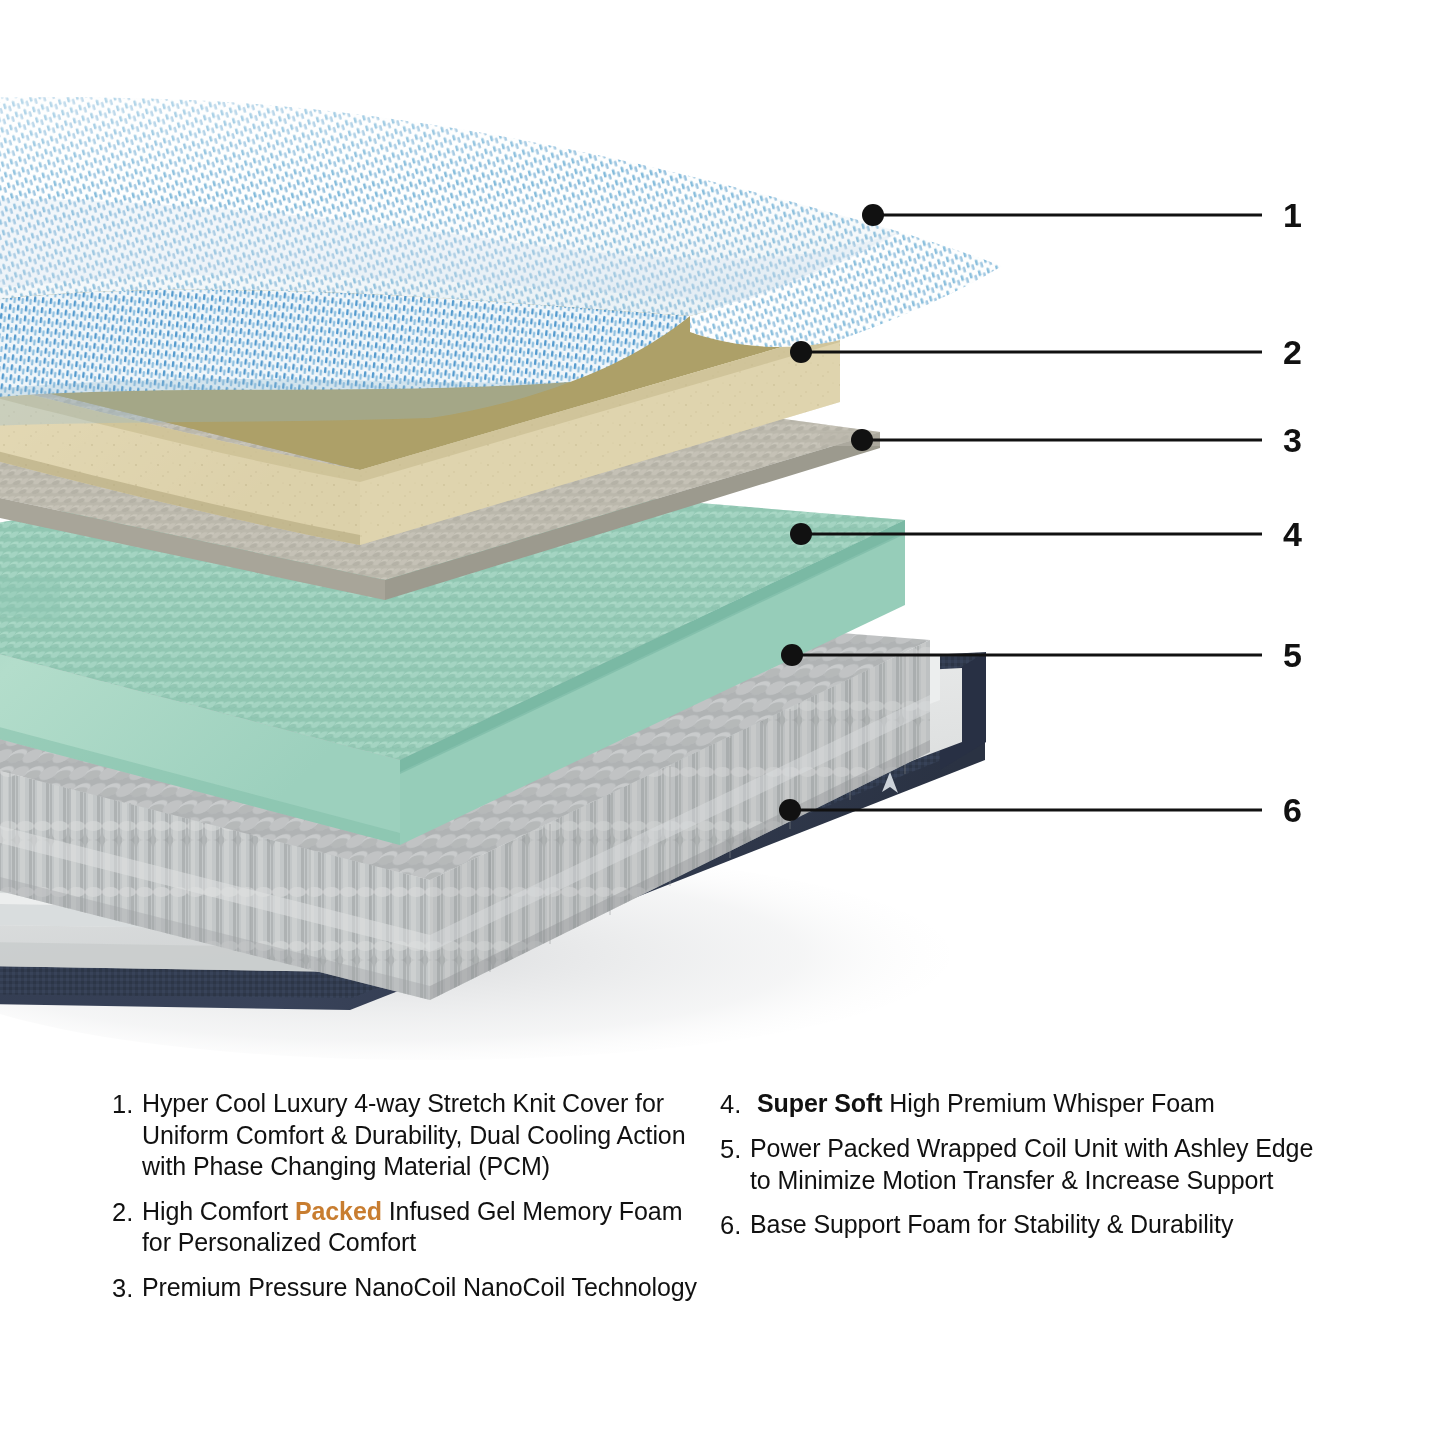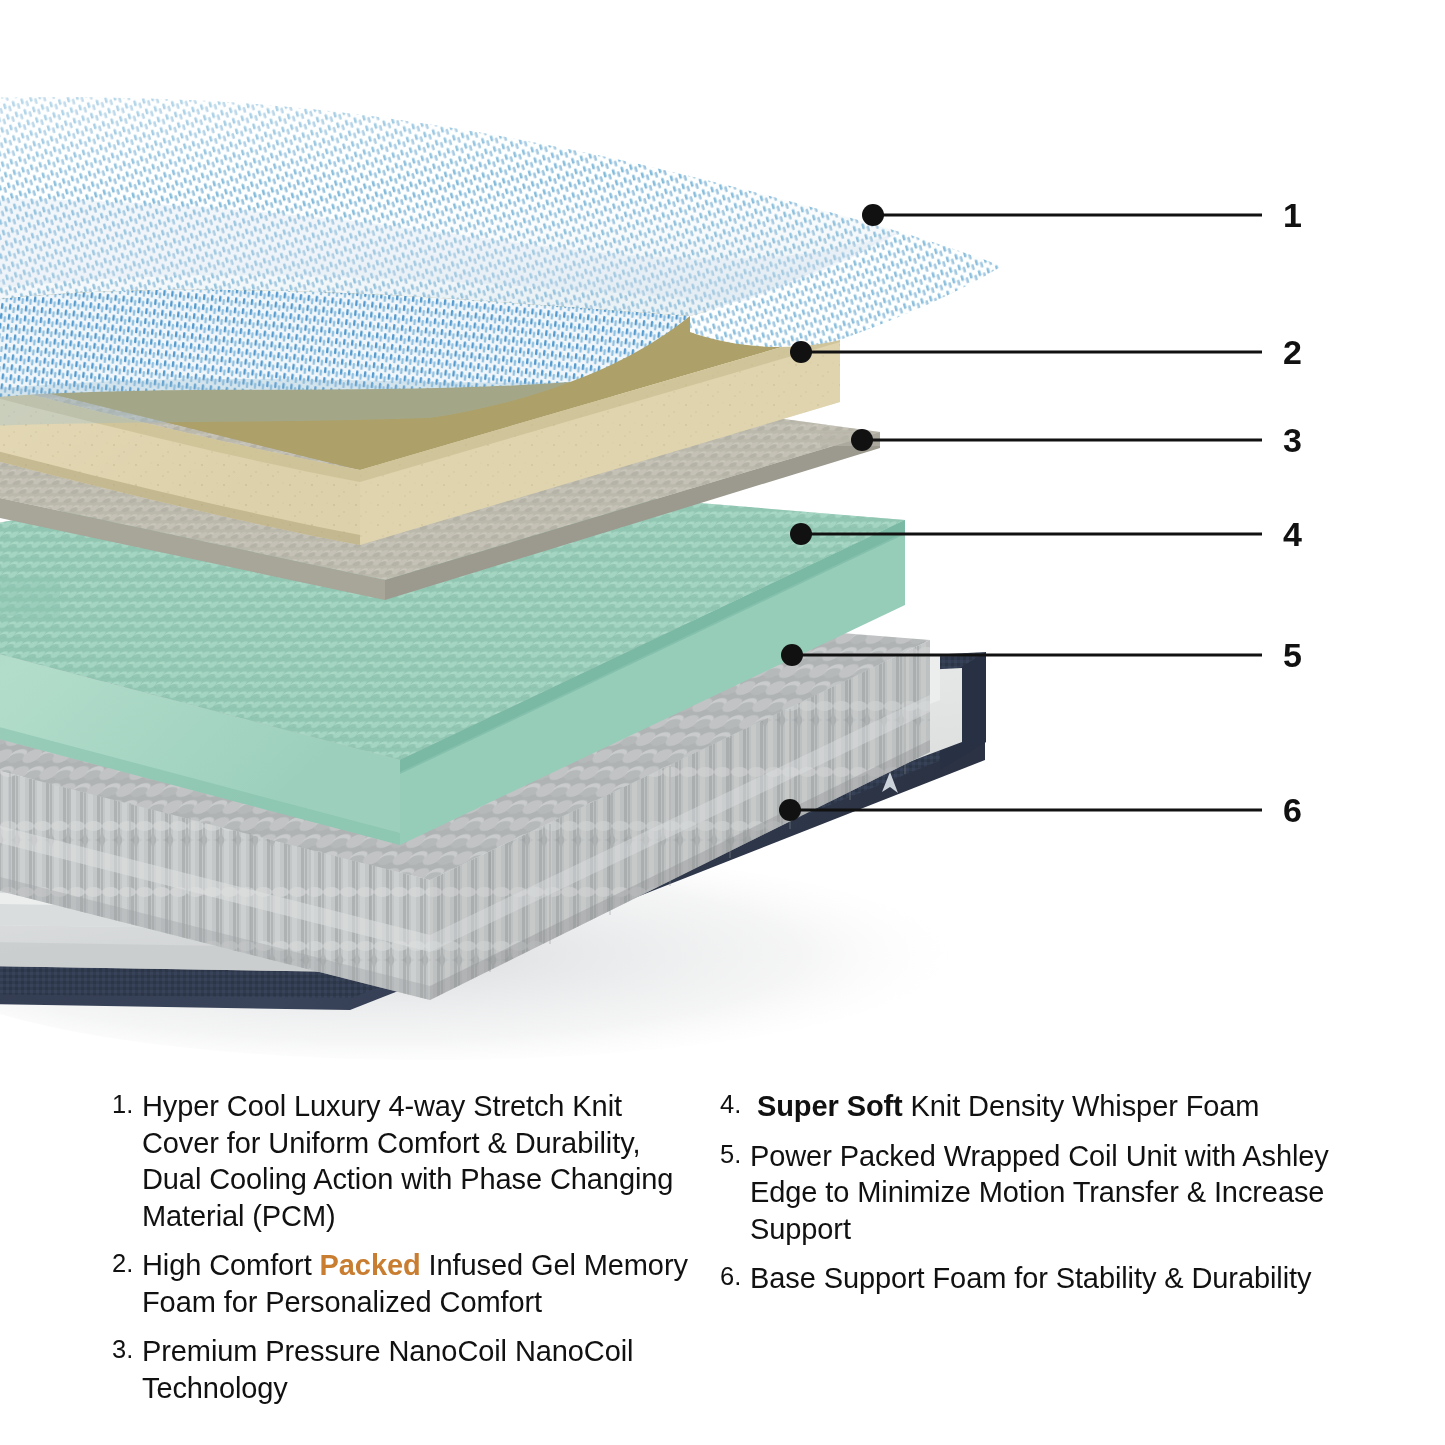--- a/index.html
+++ b/index.html
@@ -66,21 +66,21 @@
   .legend-index {
     flex: 0 0 auto;
     width: 30px;
     font-size: 25.5px;
     line-height: 1.26;
     color: #111111;
     font-weight: 400;
   }
   .legend-text {
     flex: 1 1 auto;
-    font-size: 29px;
+    font-size: 25px;
     line-height: 1.26;
     color: #111111;
     letter-spacing: -0.1px;
   }
   .legend-text .accent-copper {
     color: #c87d30;
     font-weight: 700;
   }
   .legend-text .accent-bold {
     font-weight: 700;
@@ -378,21 +378,21 @@
         <div class="legend-text"><span>High Comfort </span><span class="accent-copper">Packed</span><span> Infused Gel Memory Foam for Personalized Comfort</span></div>
       </div>
       <div class="legend-item">
         <div class="legend-index">3.</div>
         <div class="legend-text"><span>Premium Pressure NanoCoil NanoCoil Technology</span></div>
       </div>
     </div>
   <div class="legend-column right" id="legend-right">
       <div class="legend-item">
         <div class="legend-index">4.</div>
-        <div class="legend-text"><span class="accent-bold">Super Soft</span><span> Knit Density Whisper Foam</span></div>
+        <div class="legend-text"><span class="accent-bold">Super Soft</span><span> High Premium Whisper Foam</span></div>
       </div>
       <div class="legend-item">
         <div class="legend-index">5.</div>
         <div class="legend-text"><span>Power Packed Wrapped Coil Unit with Ashley Edge to Minimize Motion Transfer &amp; Increase Support</span></div>
       </div>
       <div class="legend-item">
         <div class="legend-index">6.</div>
         <div class="legend-text"><span>Base Support Foam for Stability &amp; Durability</span></div>
       </div>
     </div>

